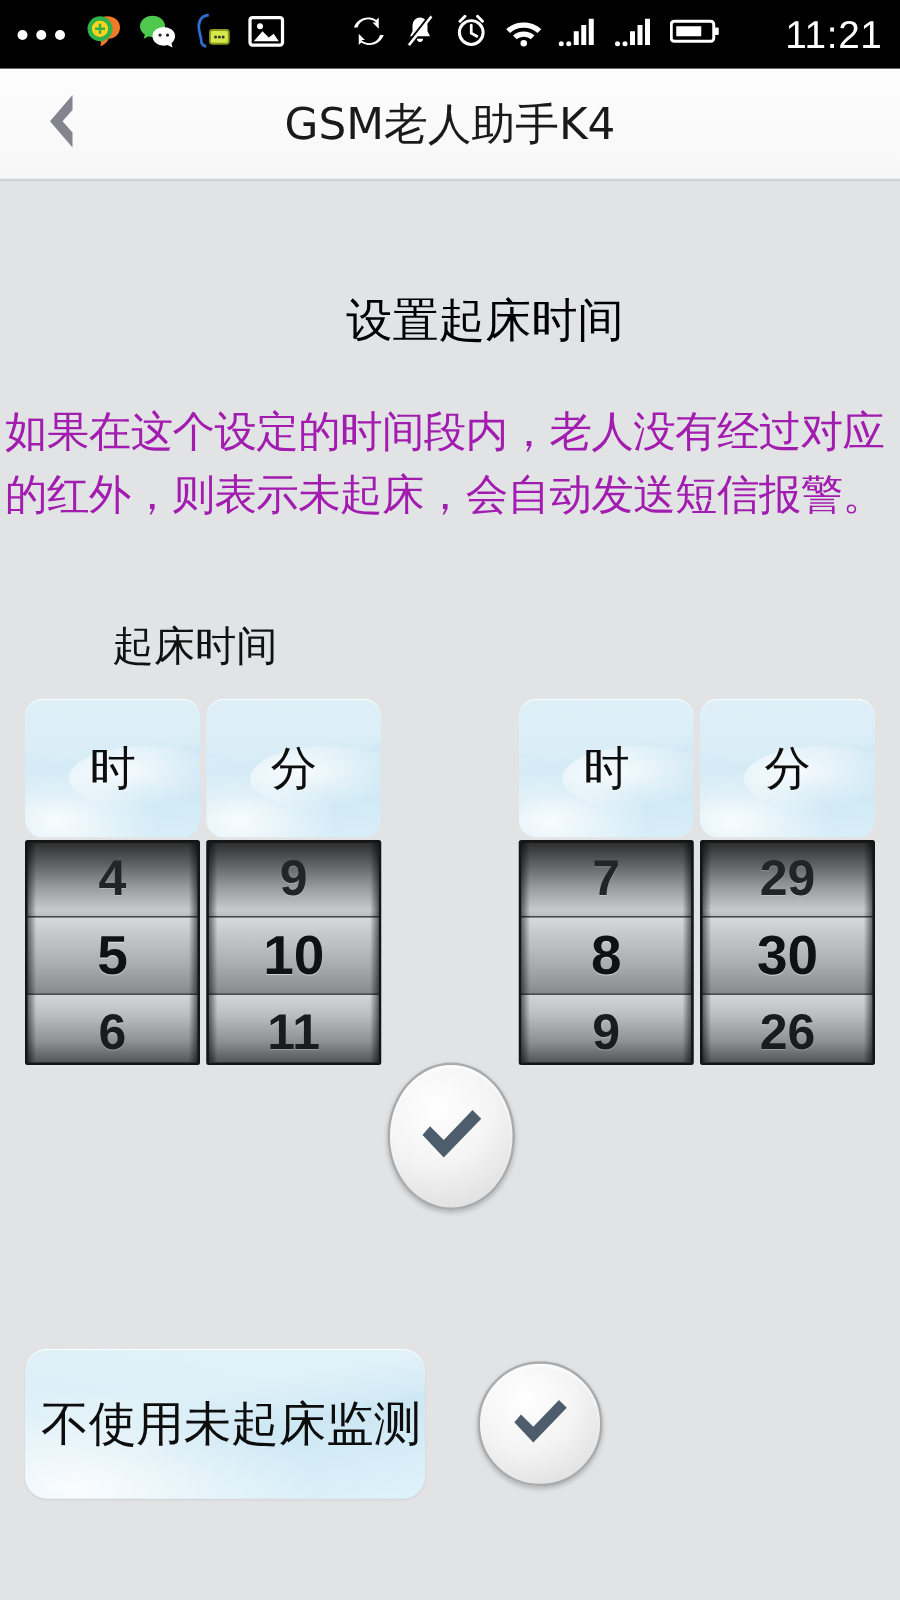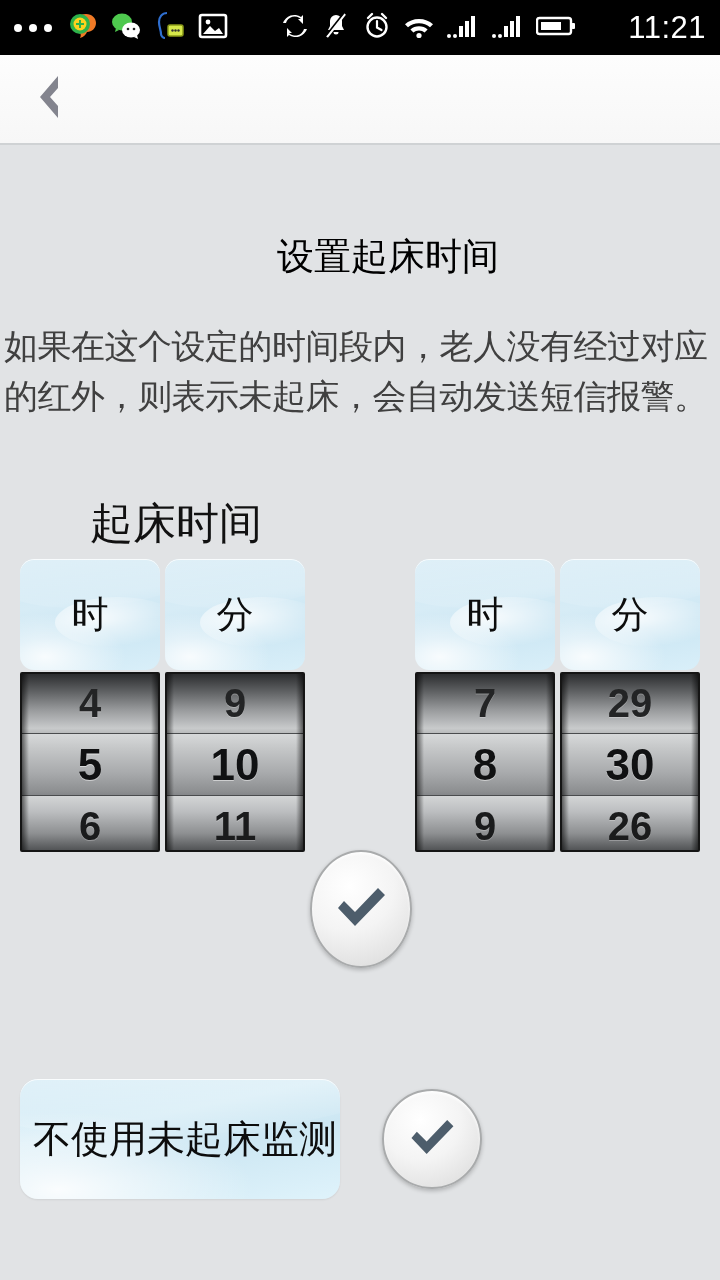--- a/index.html
+++ b/index.html
@@ -61,29 +61,29 @@
     position: absolute; top: 85px; left: 0; width: 720px;
     text-align: center;
     font-size: 37px; color: #000000;
     font-family: "DejaVu Sans", sans-serif;
     margin-left: 28px;
   }
   .description {
     position: absolute; top: 174px; left: 4px;
     width: 716px;
     font-size: 34px; line-height: 50px;
-    color: #404040;
+    color: #a21caf;
     font-family: "DejaVu Sans", sans-serif;
     letter-spacing: -0.5px;
   }
 
   
   .group-label {
     position: absolute;
-    font-size: 43px; color: #111;
+    font-size: 33px; color: #111;
     font-family: "DejaVu Sans", sans-serif;
     top: 348px;
   }
   .lbl-start { left: 90px; }
   .lbl-end   { left: 470px; }
 
   .picker-col {
     position: absolute;
     width: 140px;
     top: 412px;
@@ -336,20 +336,21 @@
   </div>
 
   <div class="titlebar">
     <div class="back-btn">
       <span>
         <svg width="40" height="54" viewBox="0 0 40 54">
           <path d="M30 6 L12 27 L30 48 L30 36 L22 27 L30 18 Z" fill="#83848e"></path>
         </svg>
       </span>
     </div>
+    <div class="title-text">GSM老人助手K4</div>
   </div>
 
   <div class="content">
 
     <div class="section-heading">设置起床时间</div>
 
     <div class="description">如果在这个设定的时间段内，老人没有经过对应的红外，则表示未起床，会自动发送短信报警。</div>
 
     <div class="group-label lbl-start">起床时间</div>
 

